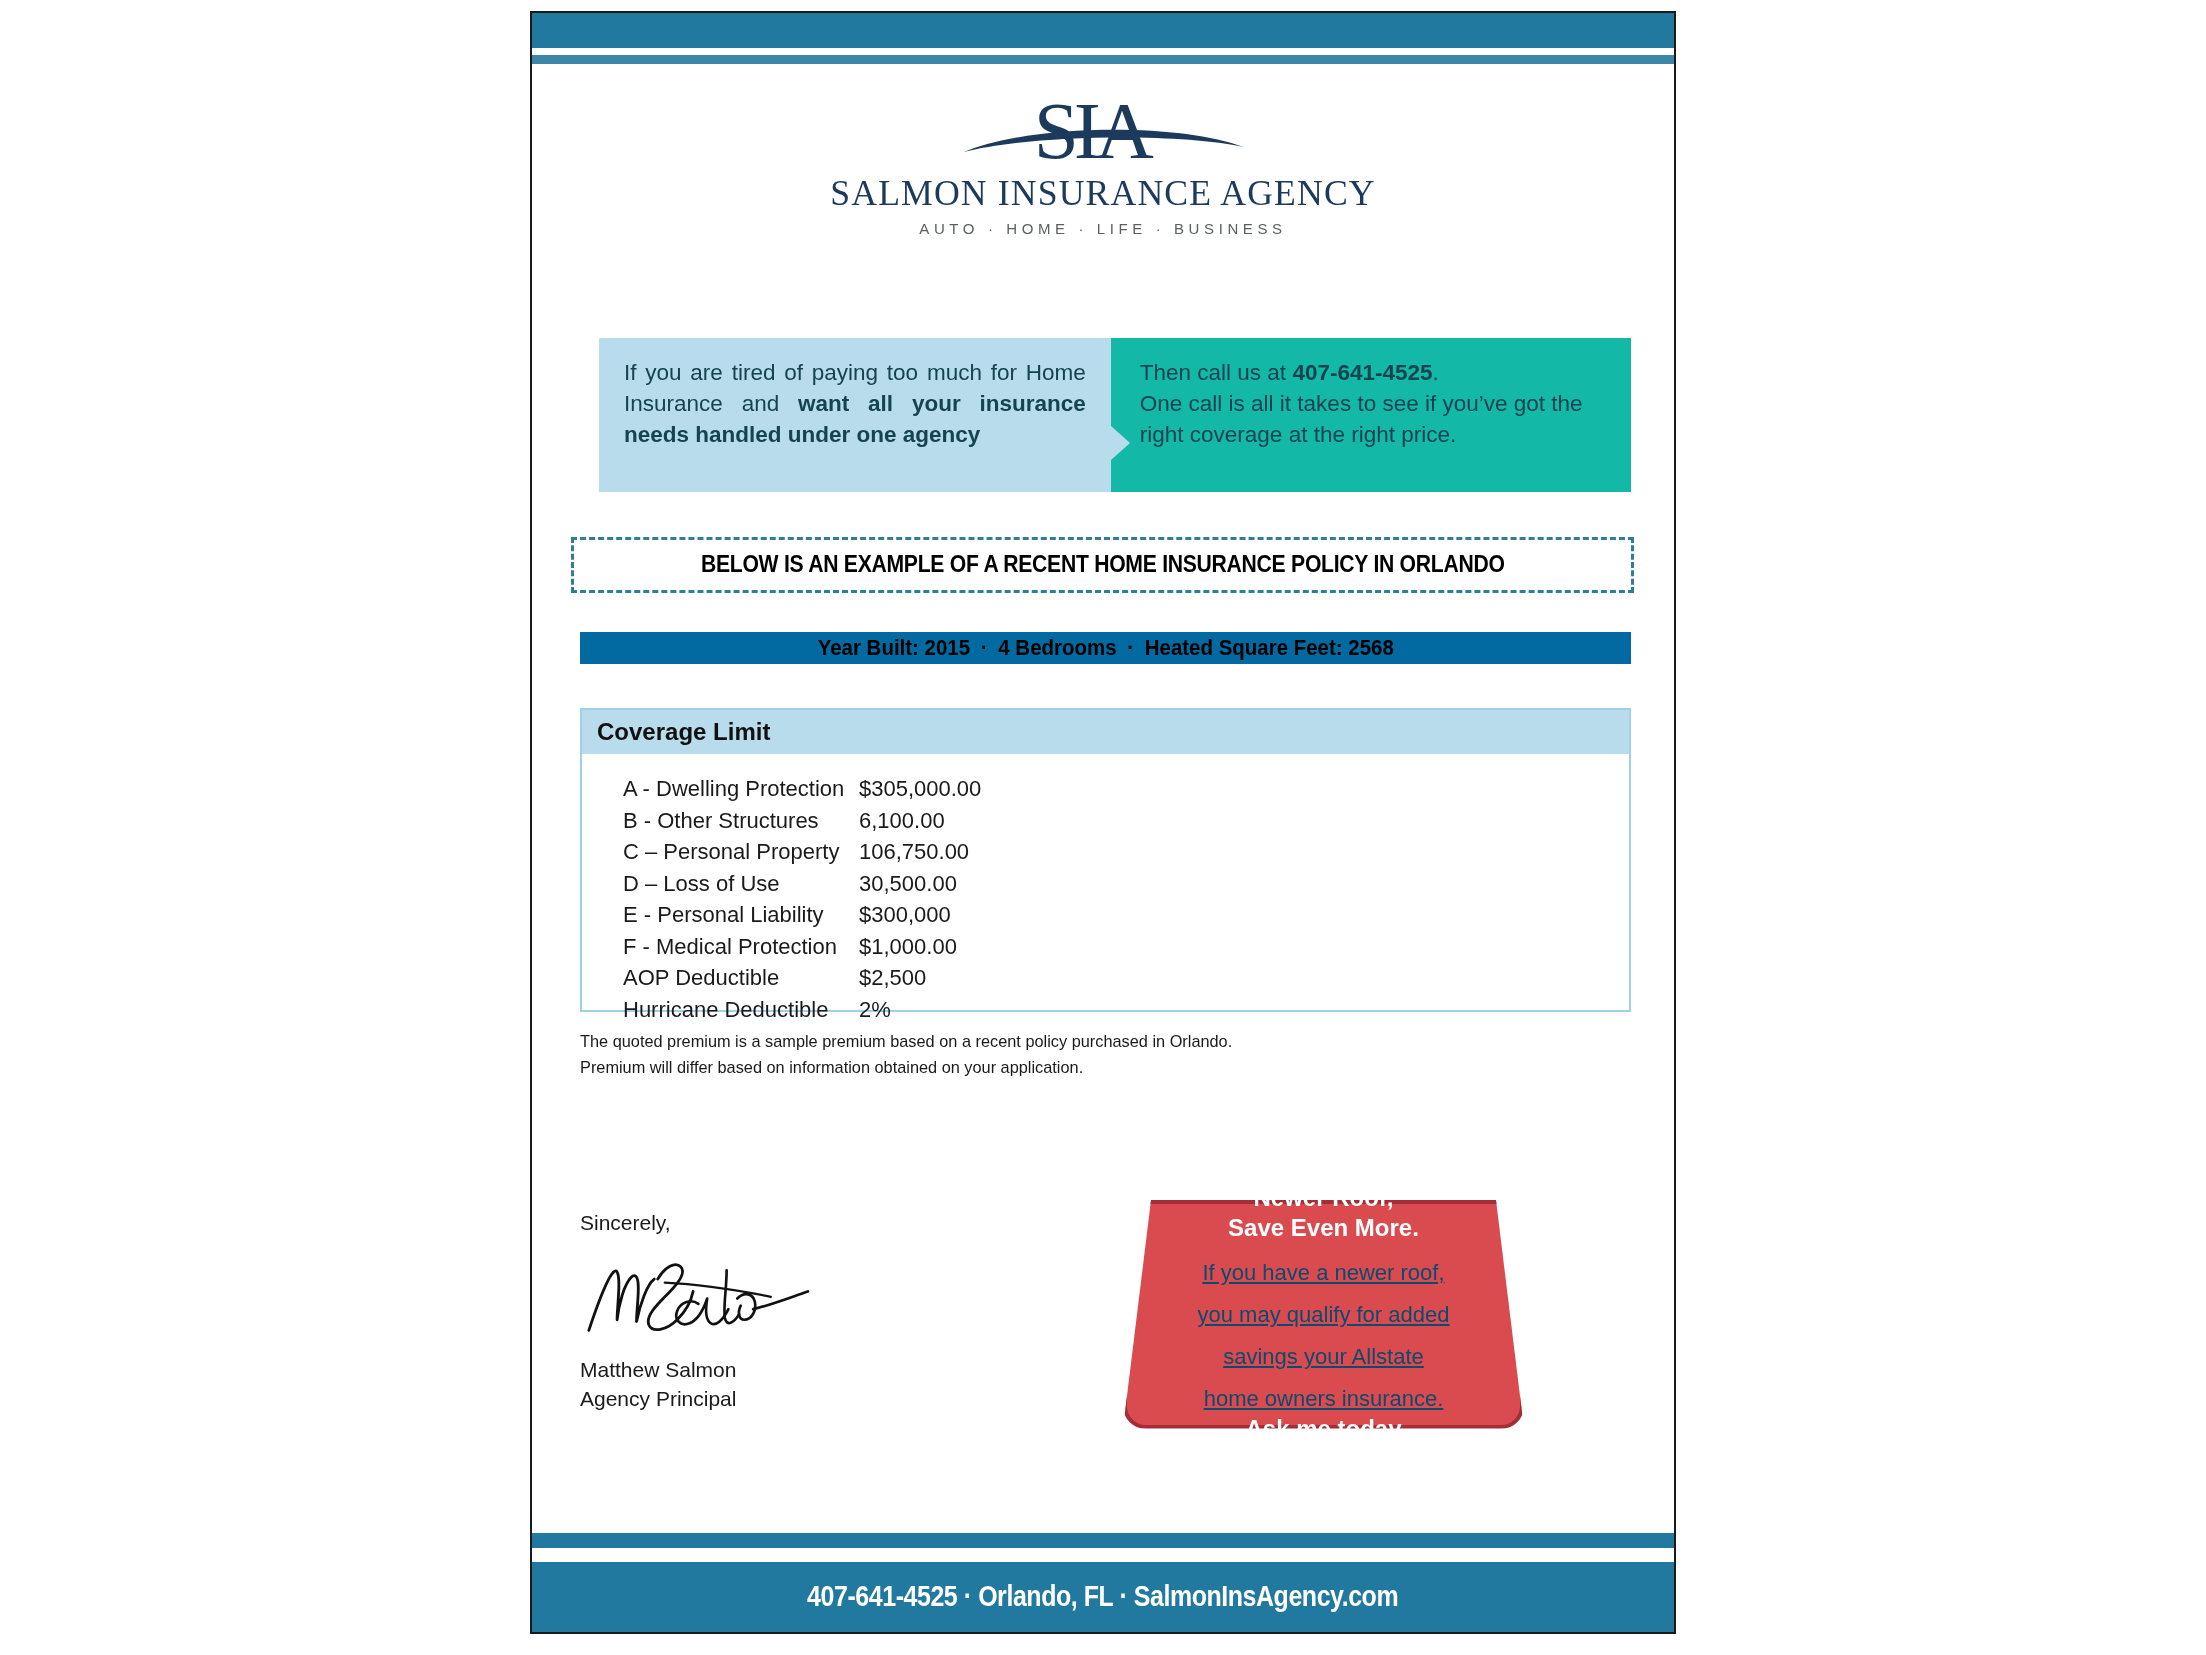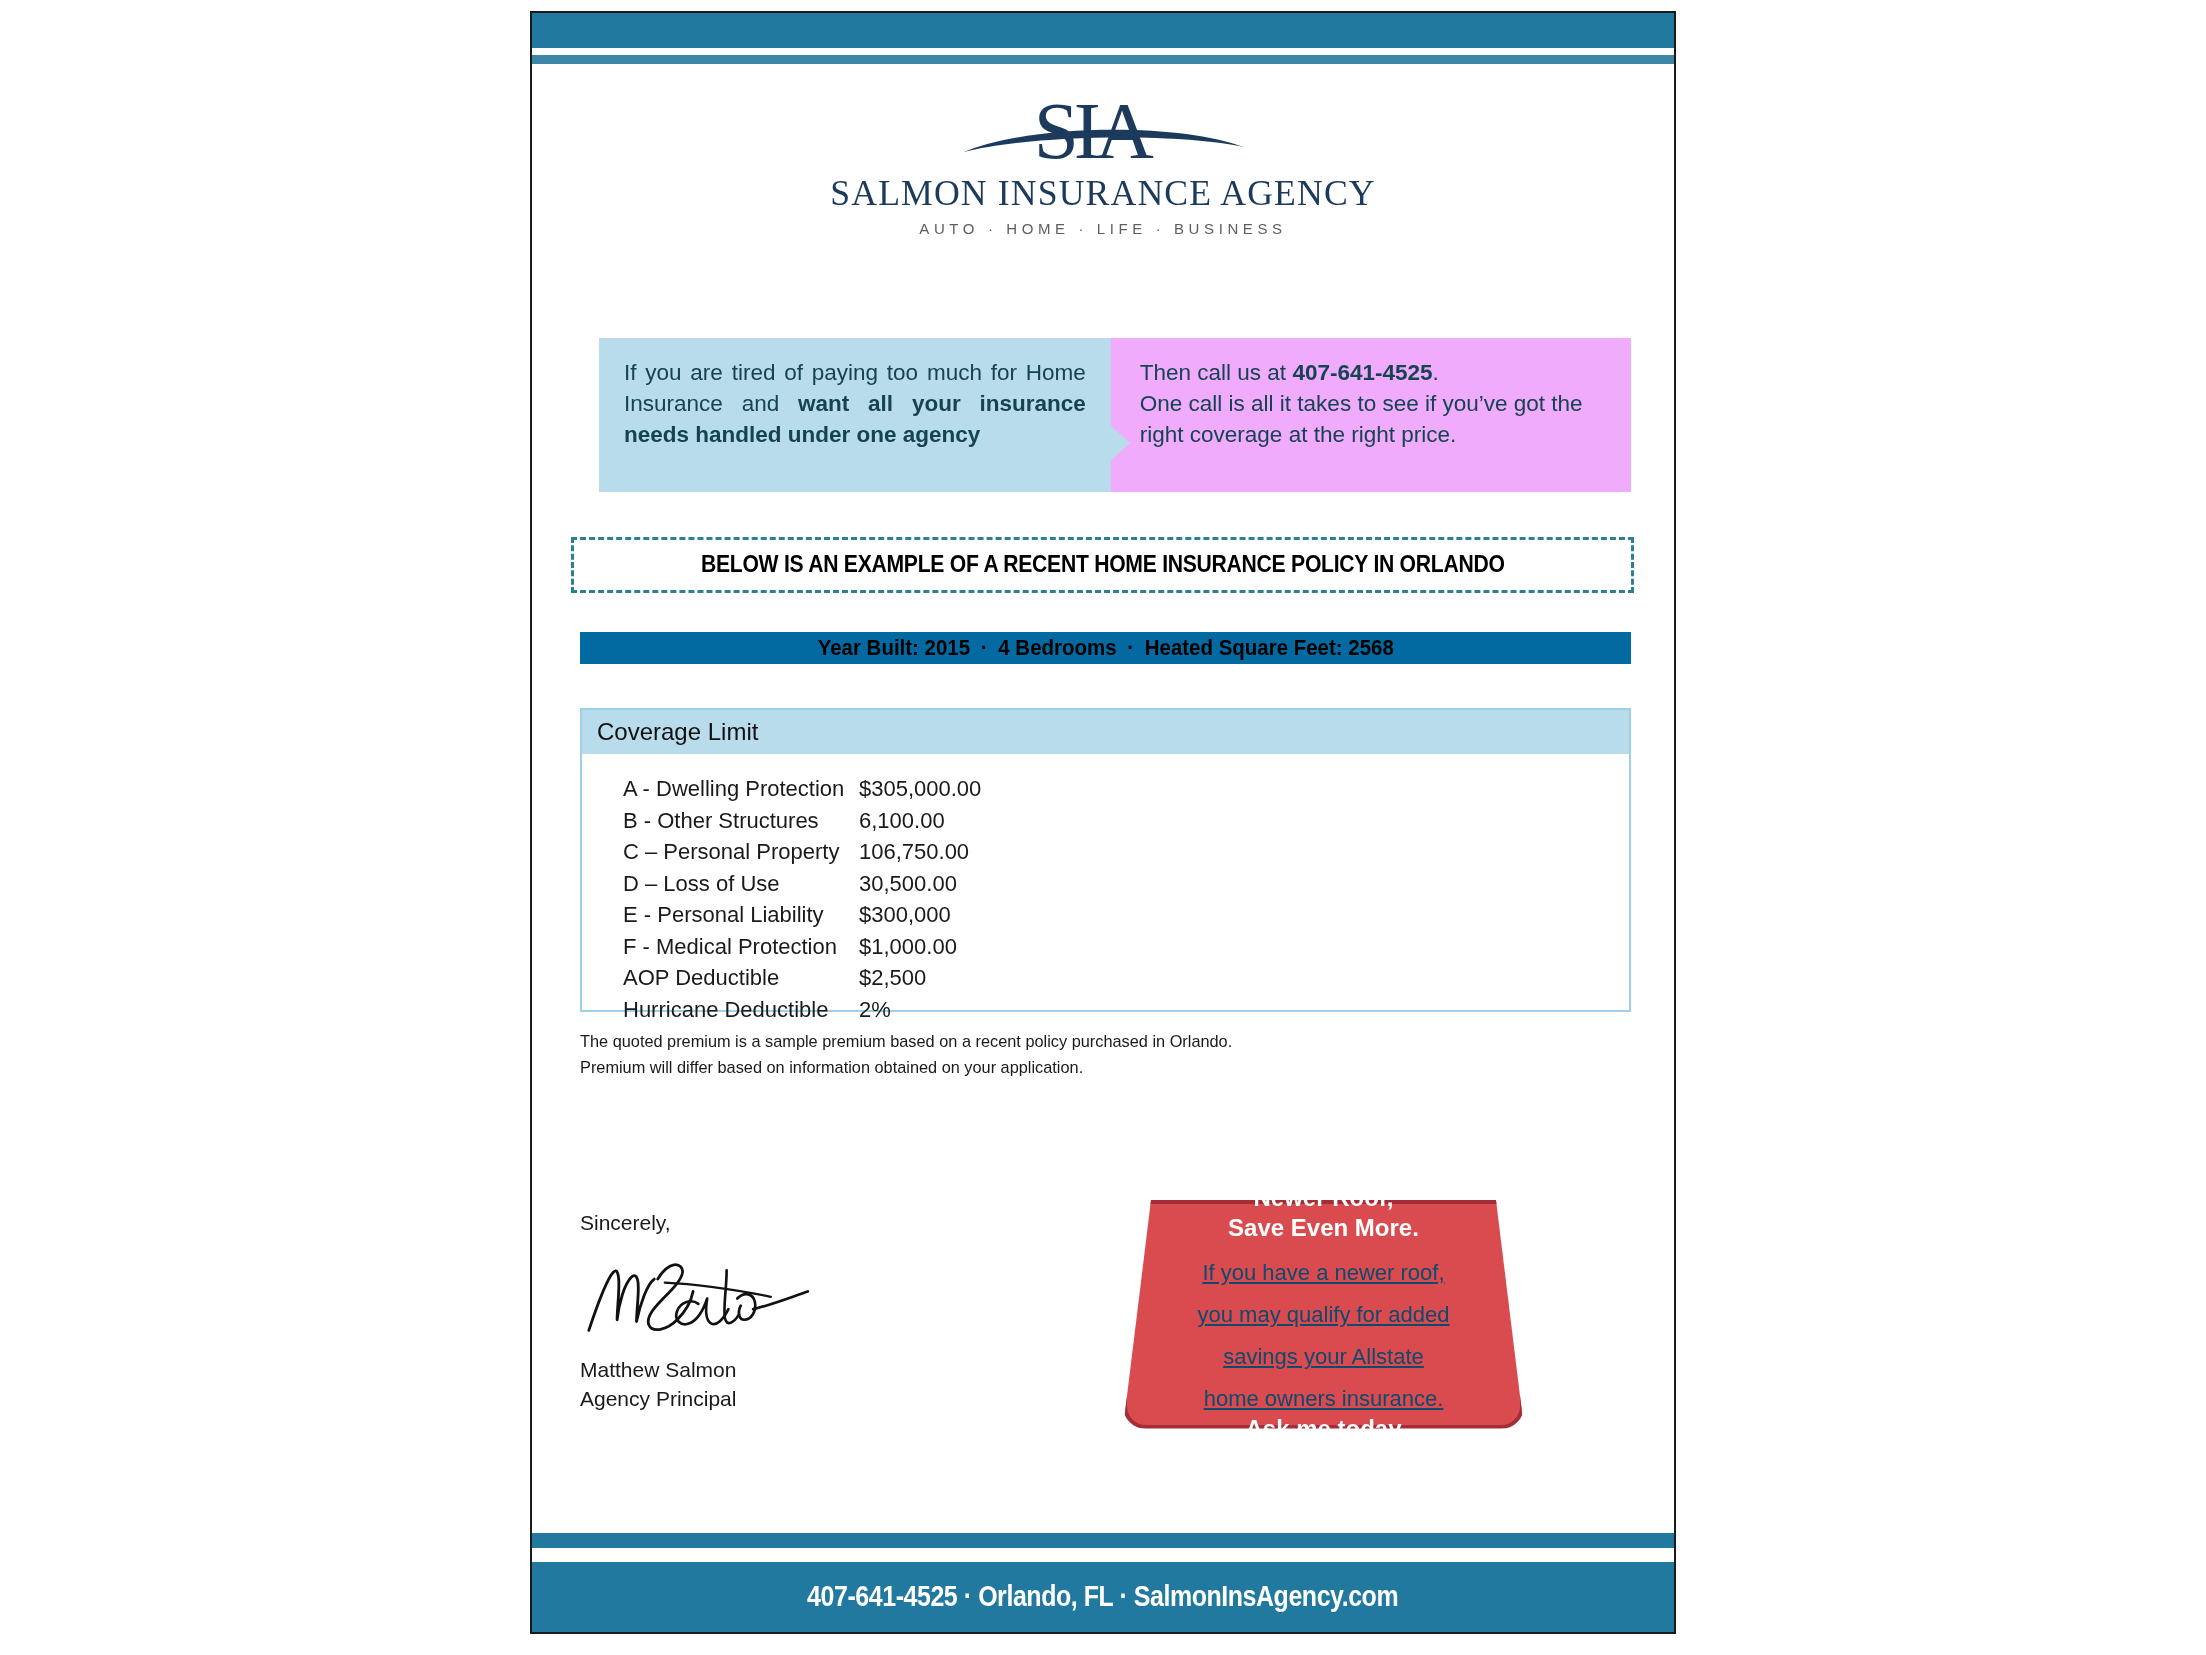--- a/index.html
+++ b/index.html
@@ -103,21 +103,21 @@
     padding-left: 19px;
   }
   .callout-left {
     width: 521px;
     background: #b9dcec;
     padding: 19.4px 25px 0 25px;
   }
   .callout-right {
     position: relative;
     width: 530px;
-    background: #f0abfc;
+    background: #14b8a6;
     padding: 19.4px 0 0 29px;
   }
   .notch {
     position: absolute;
     left: 0;
     top: 88px;
     width: 0;
     height: 0;
     border-top: 17px solid transparent;
     border-bottom: 17px solid transparent;
@@ -187,21 +187,21 @@
   }
   .coverage-head {
     height: 44px;
     background: #b9dcec;
     display: flex;
     align-items: center;
     padding-left: 15px;
   }
   .coverage-head-text {
     font-size: 24px;
-    font-weight: normal;
+    font-weight: bold;
     color: #111111;
   }
   .coverage-body {
     position: relative;
     display: flex;
     padding-top: 19.4px;
   }
   .coverage-list {
     padding-left: 41px;
   }

